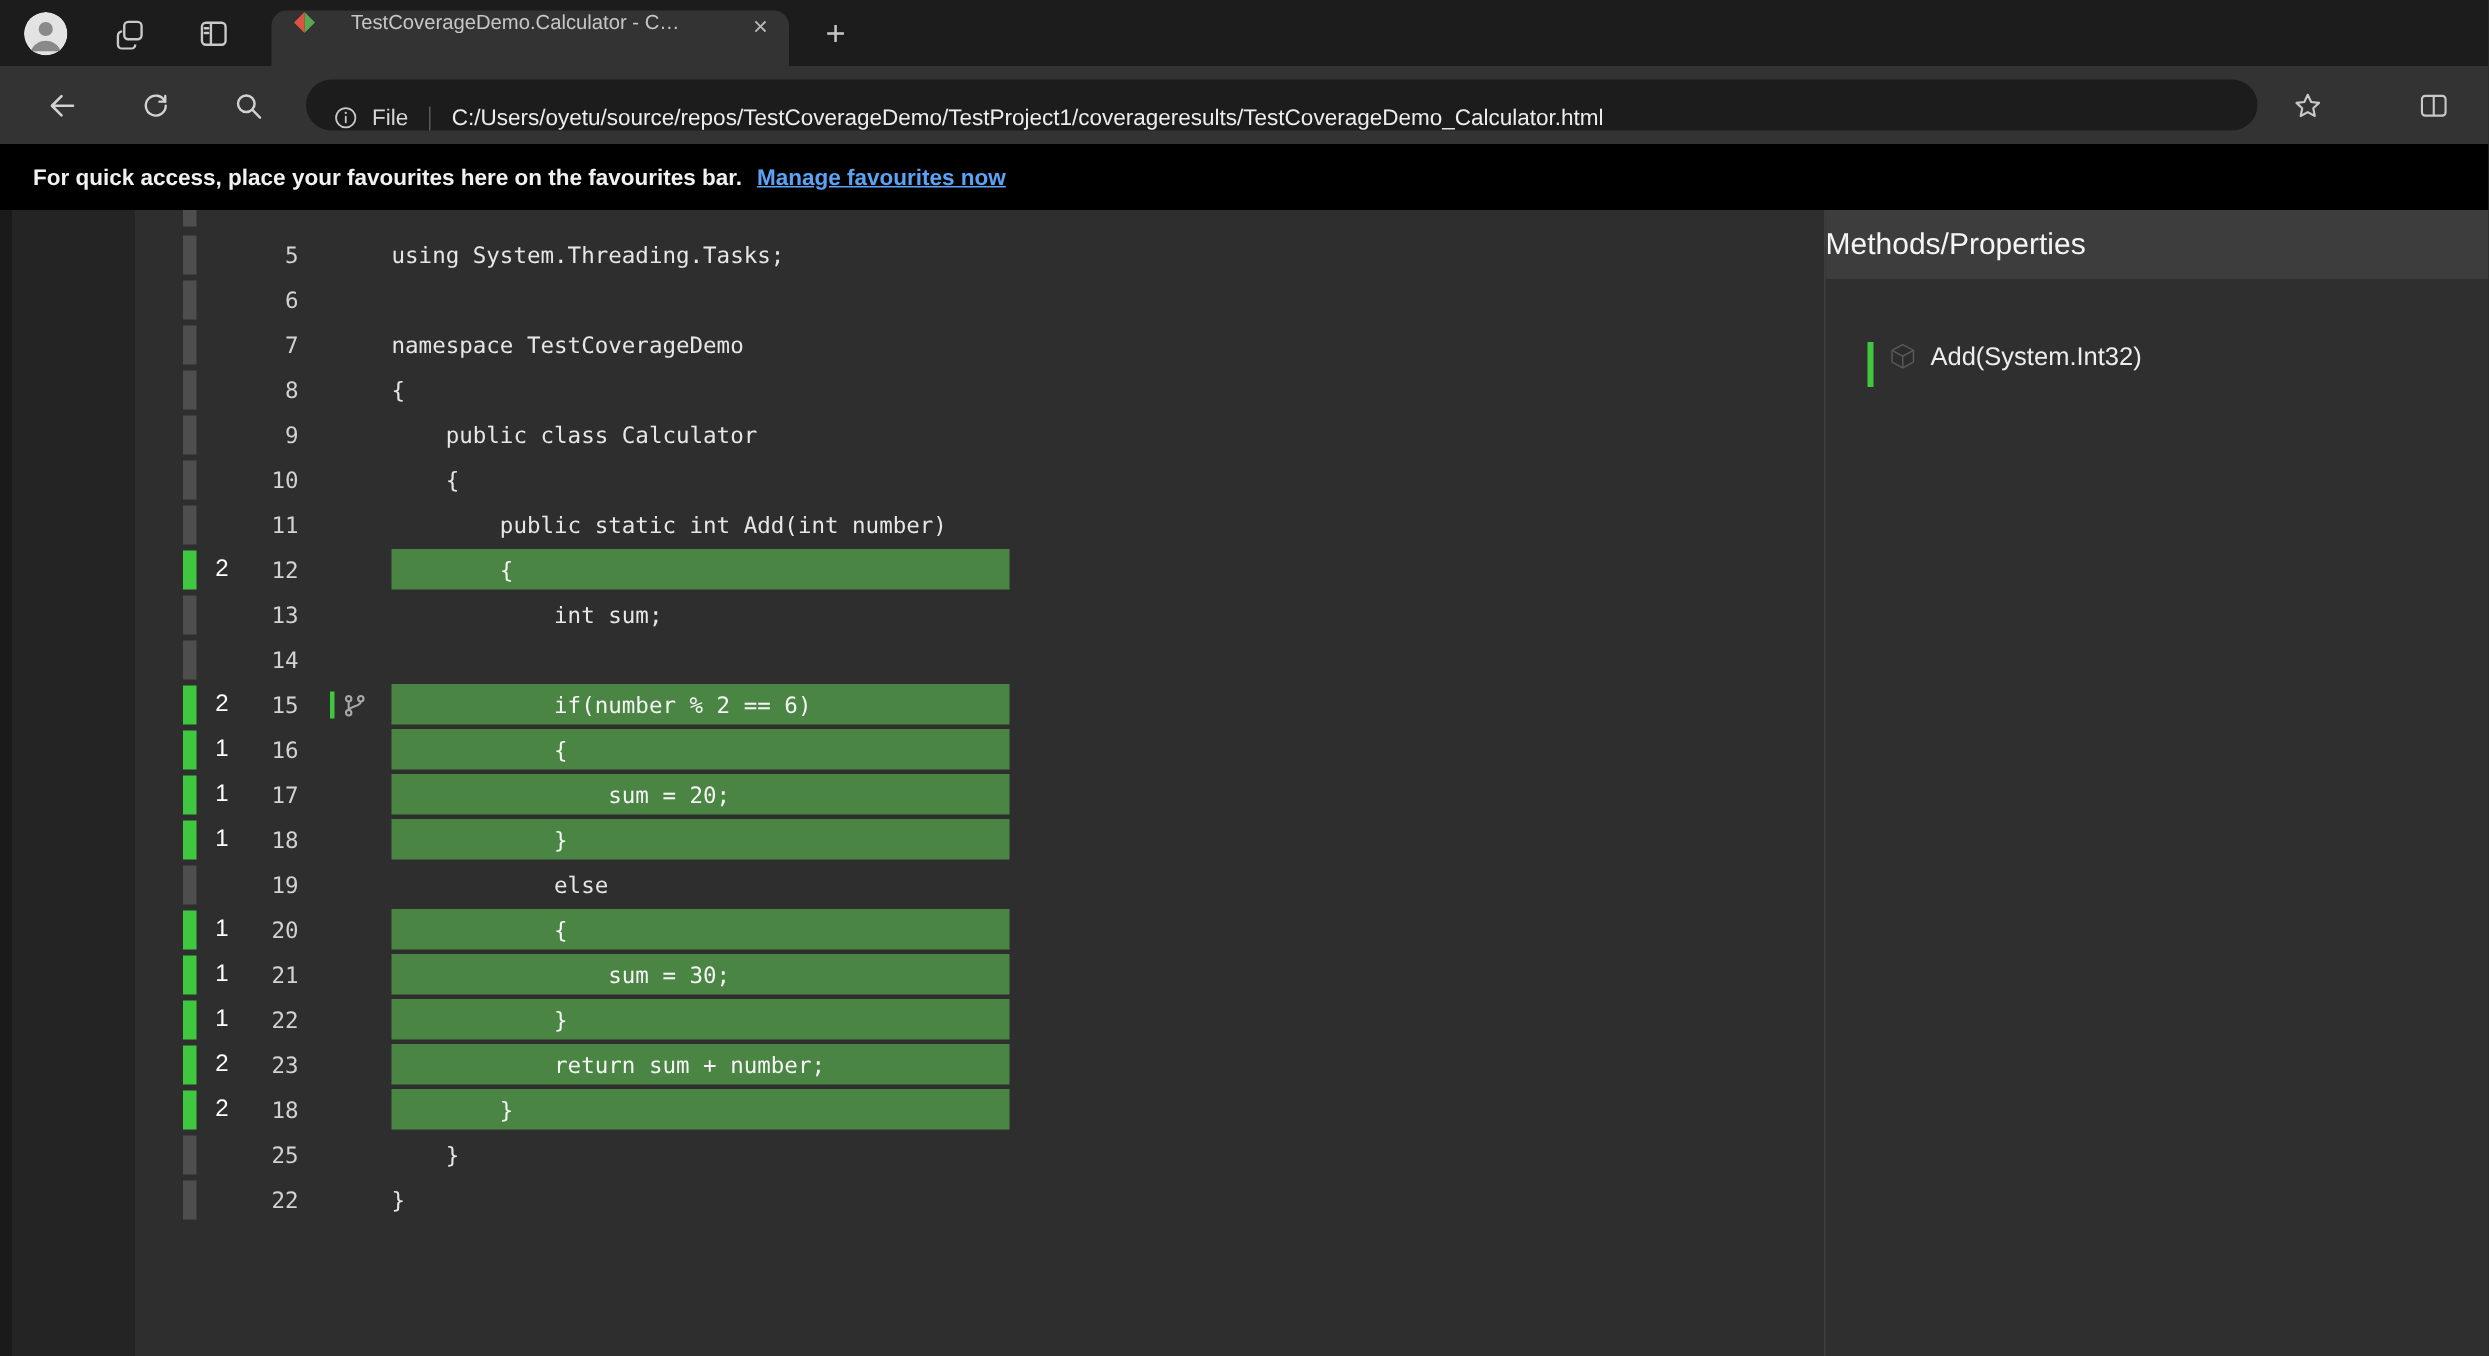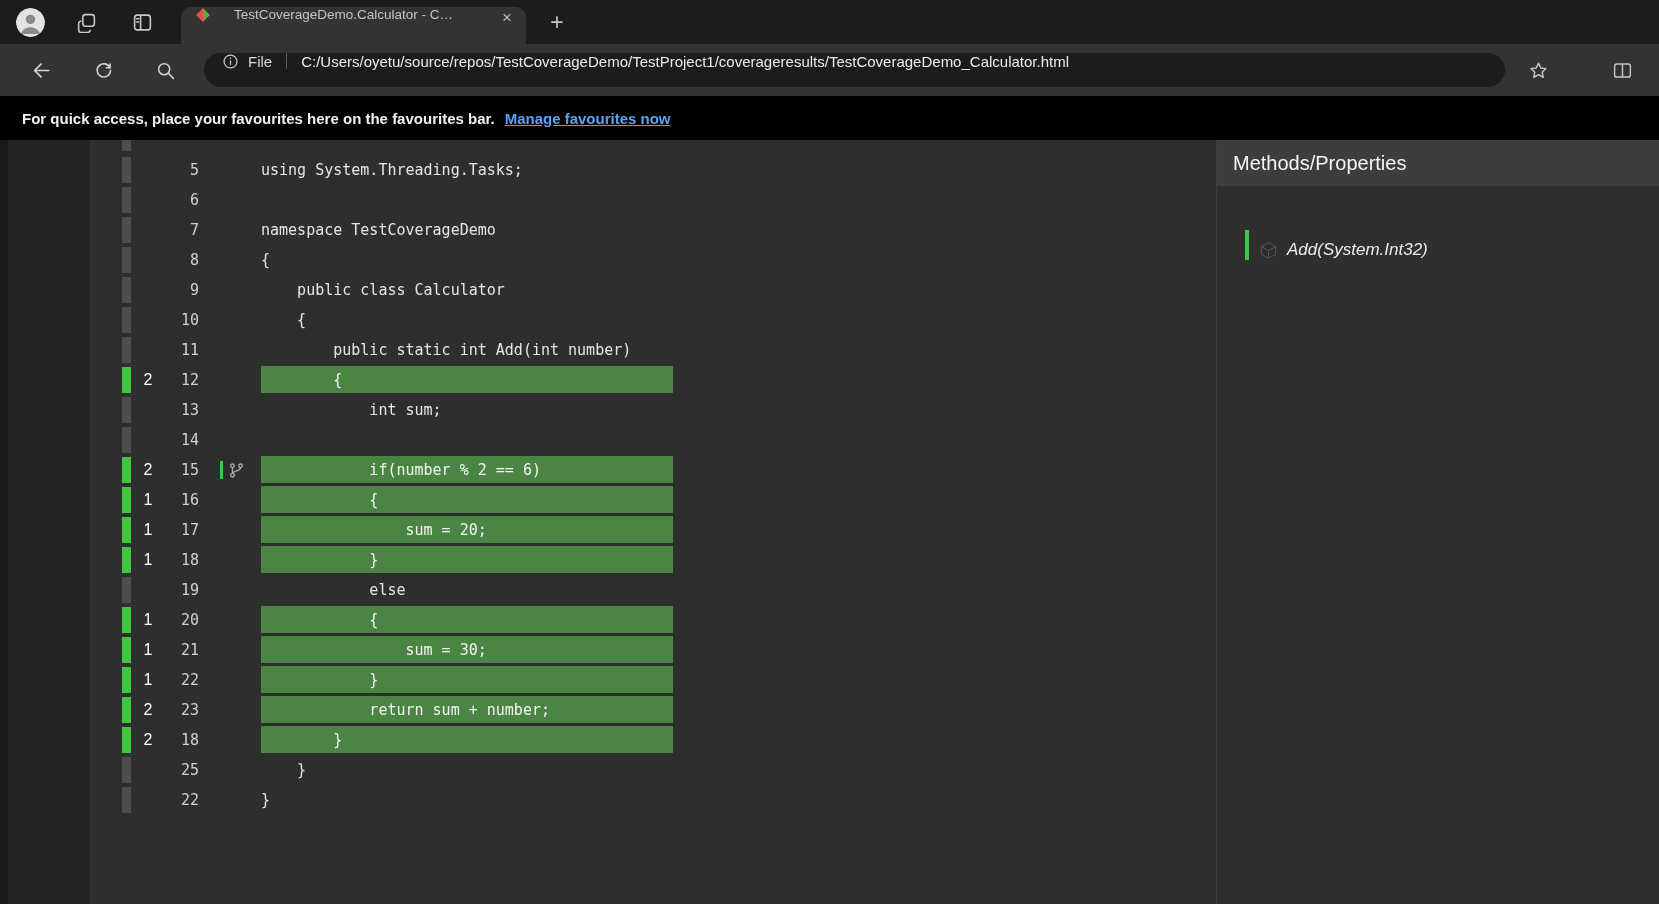--- a/index.html
+++ b/index.html
@@ -22,21 +22,21 @@
   .newtab { margin-left:16px; color:#c6c6c6; font-size:23px; width:30px; height:30px;
             display:flex; align-items:center; justify-content:center; border-radius:6px; }
 
   
   .navbar { height:52px; background:#333333; display:flex; align-items:center;
             padding:0 20px 0 24px; }
   .nav-btn { width:34px; height:34px; display:flex; align-items:center; justify-content:center;
              border-radius:6px; flex:none; }
   .nav-btn + .nav-btn { margin-left:28px; }
   .addr { flex:1; height:34px; background:#1c1c1c; border-radius:17px; display:flex;
-          align-items:flex-start; padding:0 18px; margin:0 16px 0 22px; min-width:0; }
+          align-items:flex-end; padding:0 18px; margin:0 16px 0 22px; min-width:0; }
   .addr-file { color:#d6d6d6; font-size:15px; margin-left:9px; flex:none; }
   .addr-sep { width:1px; height:16px; background:#5a5a5a; margin:0 14px; flex:none; }
   .addr-url { color:#ececec; font-size:15px; white-space:nowrap; overflow:hidden; }
   .star-btn { margin-right:22px; }
 
   
   .favbar { height:44px; background:#000000; display:flex; align-items:center;
             padding-left:22px; font-size:15px; }
   .fav-msg { color:#f1f1f1; font-weight:700; }
   .fav-link { color:var(--accent-link,#5ba3f5); font-weight:700; text-decoration:underline;
@@ -65,22 +65,22 @@
   .branch-wrap { display:flex; align-items:center; height:30px; padding-left:9px; gap:5px; }
   .bmark { width:3px; height:18px; background:var(--indicator-green,#3fc73f); flex:none; }
   .cell-code { white-space:pre; line-height:30px; color:#e6e6e6; padding-right:42px; }
   .cell-code.hl { color:#f4f4f4;
     background-image:linear-gradient(var(--highlight-green,#4a8544),var(--highlight-green,#4a8544));
     background-repeat:no-repeat; background-size:100% 27px; background-position:0 1px; }
 
   
   .sidebar { width:443px; background:#2f2f2f; border-left:1px solid #3e3e3e; flex:none; }
   .sb-header { height:46px; background:#3d3d3d; color:#f5f5f5; font-size:20px;
-               display:flex; align-items:center; padding-left:16px; }
-  .sb-item { margin:42px 0 0 28px; display:flex; align-items:flex-end; height:32px; cursor:pointer;font-style:italic; }
+               display:flex; align-items:center; }
+  .sb-item { margin:42px 0 0 28px; display:flex; align-items:flex-start; height:32px; cursor:pointer; }
   .sb-bar { width:4px; height:30px; background:var(--indicator-green,#3fc73f); margin-right:10px; flex:none; }
   .sb-cube { margin-right:9px; display:flex; flex:none; }
   .sb-label { color:#ededed; font-size:17px; }
 </style>
 </head>
 <body>
 
 <div class="titlebar">
   <div class="avatar">
     <svg width="29" height="29" viewBox="0 0 24 24">

